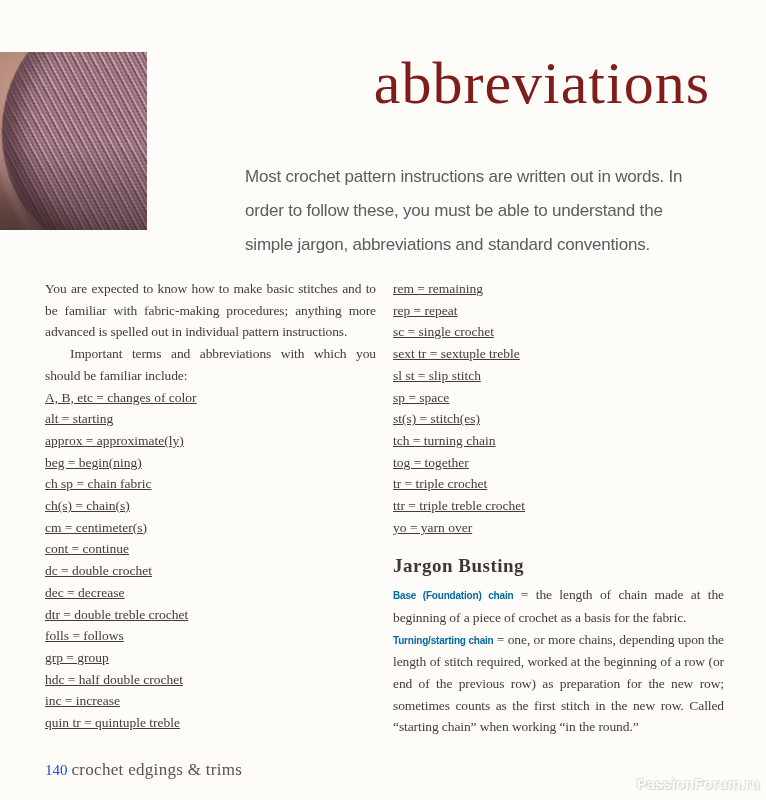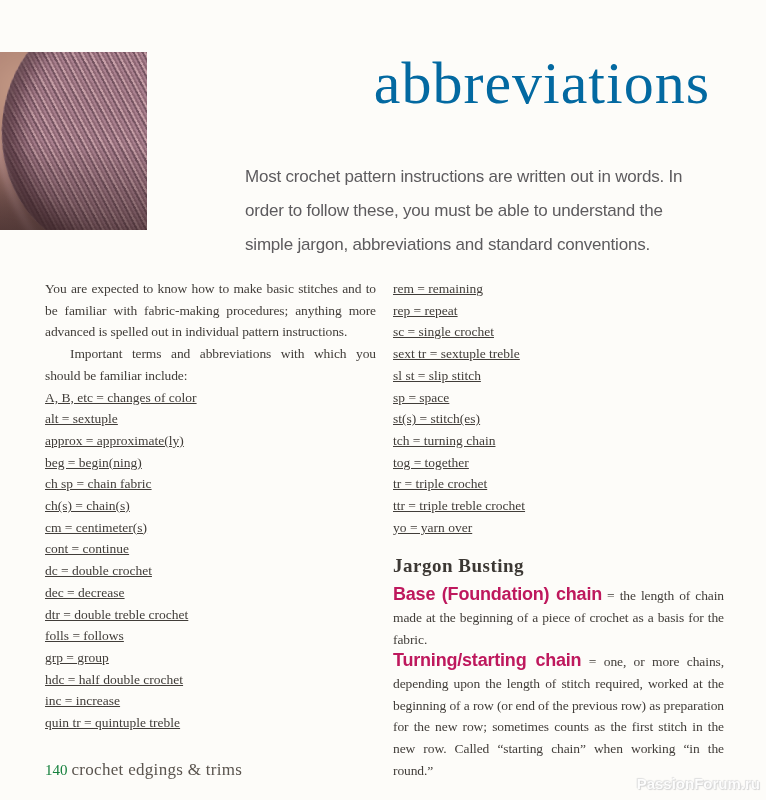--- a/index.html
+++ b/index.html
@@ -39,21 +39,21 @@
     transform:rotate(-14deg);
   }
   .photo .floor-shadow{
     position:absolute;left:0;bottom:0;width:100%;height:48%;
     background:linear-gradient(to top, rgba(52,33,33,.55), rgba(52,33,33,0));
   }
   
   .title{
     position:absolute;top:50px;right:56px;margin:0;
     font-size:60px;font-weight:400;letter-spacing:1px;
-    color:#0369a1;line-height:1.1;
+    color:#7f1d1d;line-height:1.1;
   }
   .intro{
     position:absolute;left:245px;top:160px;width:462px;margin:0;
     font-family:"Liberation Sans", sans-serif;
     font-size:17px;line-height:34px;letter-spacing:-.2px;
     color:#5d5b5e;
   }
   
   .col{
     position:absolute;top:278px;width:331px;
@@ -66,25 +66,25 @@
   ul.abbr-list{list-style:none;margin:0;padding:0;text-decoration:underline;}
   .abbr-item{white-space:nowrap;}
   .jargon-heading{
     margin:17px 0 7px 0;
     font-size:19px;font-weight:700;letter-spacing:.5px;
     color:#3c3834;
   }
   .jargon-p{margin:0;text-align:justify;letter-spacing:-.1px;}
   .jargon-term{
     font-family:"Liberation Sans", sans-serif;
-    font-weight:700;font-size:18px;color:#be185d;letter-spacing:-.2px;
+    font-weight:700;font-size:10px;color:#0369a1;letter-spacing:-.2px;
   }
   
   .footer{position:absolute;left:45px;top:760px;}
-  .pagenum{font-size:15px;color:#15803d;text-align:right;}
+  .pagenum{font-size:15px;color:#1d4ed8;text-align:right;}
   .section{font-size:17px;color:#5a544e;letter-spacing:.3px;}
   .watermark{
     position:absolute;right:6px;top:775px;
     font-family:"Liberation Sans", sans-serif;
     font-size:15px;font-weight:700;
     color:rgba(255,255,255,.95);
     text-shadow:0 0 1px #c9c9c9, 1px 1px 1px #d6d6d6, -1px -1px 1px #e2e2e2;
   }
 </style>
 </head>
@@ -101,21 +101,21 @@
 
   <h1 class="title">abbreviations</h1>
 
   <p class="intro">Most crochet pattern instructions are written out in words. In order to follow these, you must be able to understand the simple jargon, abbreviations and standard conventions.</p>
 
   <div class="col left">
     <p class="body-p">You are expected to know how to make basic stitches and to be familiar with fabric-making procedures; anything more advanced is spelled out in individual pattern instructions.</p>
     <p class="body-p indent">Important terms and abbreviations with which you should be familiar include:</p>
     <ul class="abbr-list" id="abbr-left">
         <li class="abbr-item">A, B, etc = changes of color</li>
-        <li class="abbr-item">alt = sextuple</li>
+        <li class="abbr-item">alt = starting</li>
         <li class="abbr-item">approx = approximate(ly)</li>
         <li class="abbr-item">beg = begin(ning)</li>
         <li class="abbr-item">ch sp = chain fabric</li>
         <li class="abbr-item">ch(s) = chain(s)</li>
         <li class="abbr-item">cm = centimeter(s)</li>
         <li class="abbr-item">cont = continue</li>
         <li class="abbr-item">dc = double crochet</li>
         <li class="abbr-item">dec = decrease</li>
         <li class="abbr-item">dtr = double treble crochet</li>
         <li class="abbr-item">folls = follows</li>

